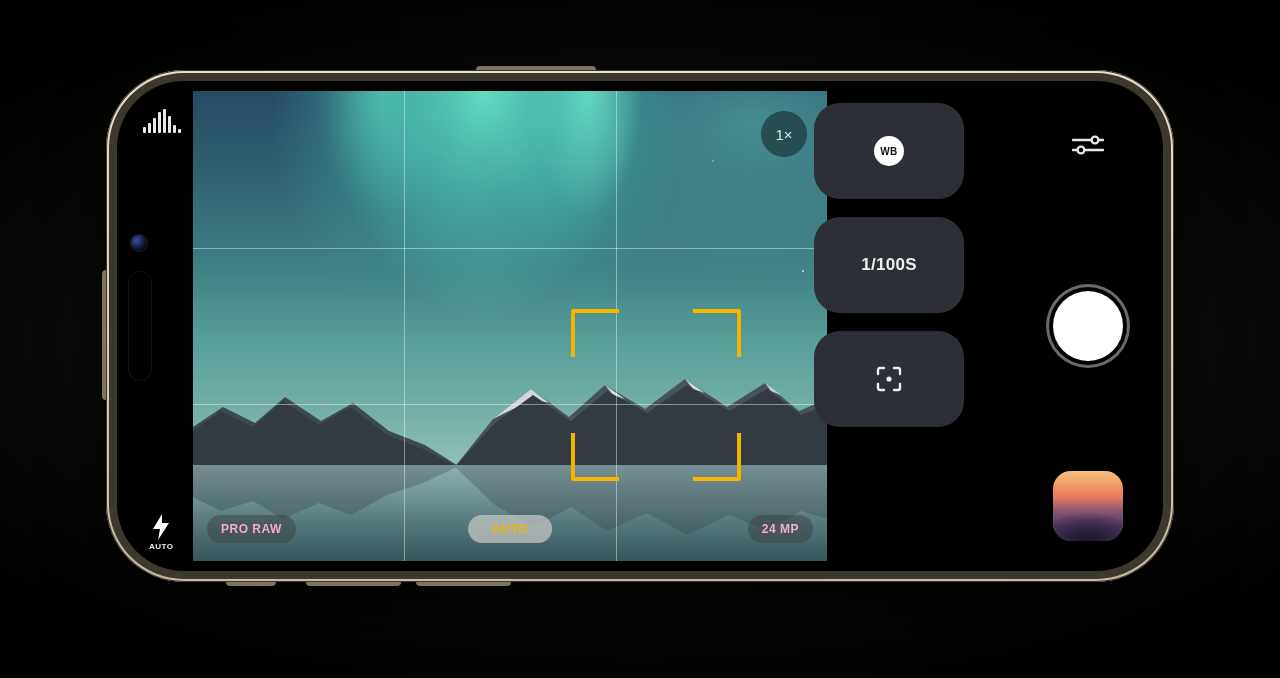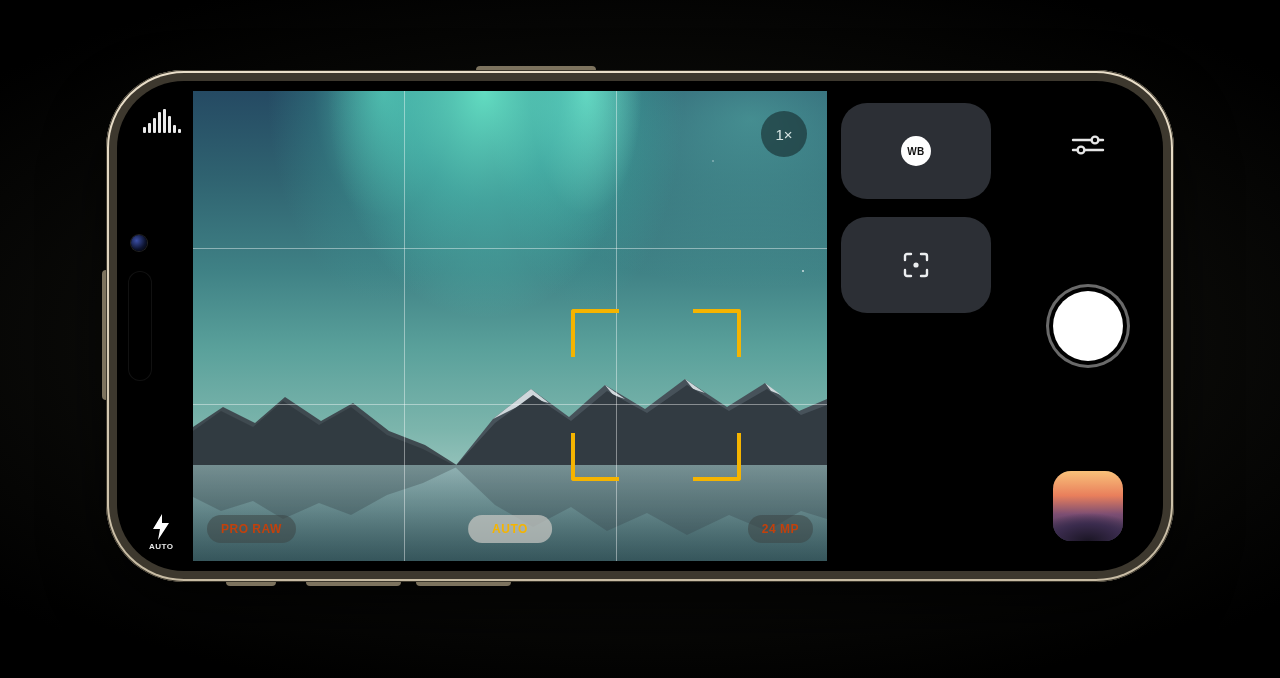--- a/index.html
+++ b/index.html
@@ -61,24 +61,24 @@
   
   .focus{position:absolute;left:378px;top:218px;width:170px;height:172px;}
   .focus span{position:absolute;width:44px;height:44px;border:4px solid #f5b400;}
   .focus .tl{top:0;left:0;border-right:none;border-bottom:none;border-radius:3px 0 0 0;}
   .focus .tr{top:0;right:0;border-left:none;border-bottom:none;border-radius:0 3px 0 0;}
   .focus .bl{bottom:0;left:0;border-right:none;border-top:none;border-radius:0 0 0 3px;}
   .focus .br{bottom:0;right:0;border-left:none;border-top:none;border-radius:0 0 3px 0;}
   
   .zoom-badge{position:absolute;top:20px;right:20px;width:46px;height:46px;border-radius:50%;background:rgba(12,22,24,.5);backdrop-filter:blur(2px);color:#d7e6e4;display:flex;align-items:center;justify-content:center;font-size:15px;font-weight:500;}
   
-  .pill{position:absolute;bottom:18px;height:28px;padding:0 14px;border-radius:14px;background:rgba(60,70,70,.55);color:#c2410c;font-size:12px;font-weight:700;letter-spacing:.5px;display:flex;align-items:center;}
+  .pill{position:absolute;bottom:18px;height:28px;padding:0 14px;border-radius:14px;background:rgba(60,70,70,.55);color:#f9a8d4;font-size:12px;font-weight:700;letter-spacing:.5px;display:flex;align-items:center;}
   .pill.center{left:50%;transform:translateX(-50%);background:rgba(200,200,195,.72);color:#f5b400;padding:0 24px;}
   
-  .controls{position:absolute;left:724px;top:22px;width:150px;display:flex;flex-direction:column;gap:18px;}
+  .controls{position:absolute;left:697px;top:22px;width:150px;display:flex;flex-direction:column;gap:18px;}
   .tile{width:150px;height:96px;border-radius:26px;background:#2c2f35;display:flex;align-items:center;justify-content:center;color:#eceef0;font-size:17px;font-weight:600;letter-spacing:.3px;cursor:pointer;}
   .wb-dot{width:30px;height:30px;border-radius:50%;background:#fff;color:#111;font-size:10px;font-weight:800;display:flex;align-items:center;justify-content:center;letter-spacing:.5px;}
   
   .right-col{position:absolute;right:36px;top:0;bottom:0;width:78px;}
   .sliders{position:absolute;top:52px;left:50%;transform:translateX(-50%);color:#e6e6e6;}
   .shutter{position:absolute;top:50%;left:50%;transform:translate(-50%,-50%);width:70px;height:70px;border-radius:50%;background:#fff;box-shadow:0 0 0 4px #000,0 0 0 7px #6a6a6a;cursor:pointer;}
   .gallery{position:absolute;bottom:30px;left:50%;transform:translateX(-50%);width:70px;height:70px;border-radius:18px;overflow:hidden;box-shadow:0 0 0 1px rgba(255,255,255,.18) inset;cursor:pointer;}
   .gallery .thumb{position:absolute;inset:0;background:linear-gradient(180deg,#f9c27a 0%,#e97f5c 35%,#7c4e73 62%,#2b2d4a 100%);}
   .gallery .thumb::after{content:"";position:absolute;left:-6px;right:-6px;bottom:0;height:40%;background:radial-gradient(ellipse 70% 100% at 50% 100%,#1a1524 0%,#3a2b4d 60%,transparent 100%);}
 </style>
@@ -167,20 +167,23 @@
           </div>
         </div>
 
         <div class="controls">
           <div class="tile">
             <div class="wb-dot">
               <span>WB</span>
             </div>
           </div>
           <div class="tile">
+            <span>1/100S</span>
+          </div>
+          <div class="tile">
             <svg width="30" height="30" viewBox="0 0 30 30" fill="none" stroke="#eceef0" stroke-width="2.4" stroke-linecap="round">
               <path d="M4 10 V6 a2 2 0 0 1 2-2 h4"></path>
                 <path d="M20 4 h4 a2 2 0 0 1 2 2 v4"></path>
               <path d="M26 20 v4 a2 2 0 0 1-2 2 h-4"></path>
                 <path d="M10 26 H6 a2 2 0 0 1-2-2 v-4"></path>
               <circle cx="15" cy="15" r="2.6" fill="#eceef0" stroke="none"></circle>
             </svg>
           </div>
         </div>
 

